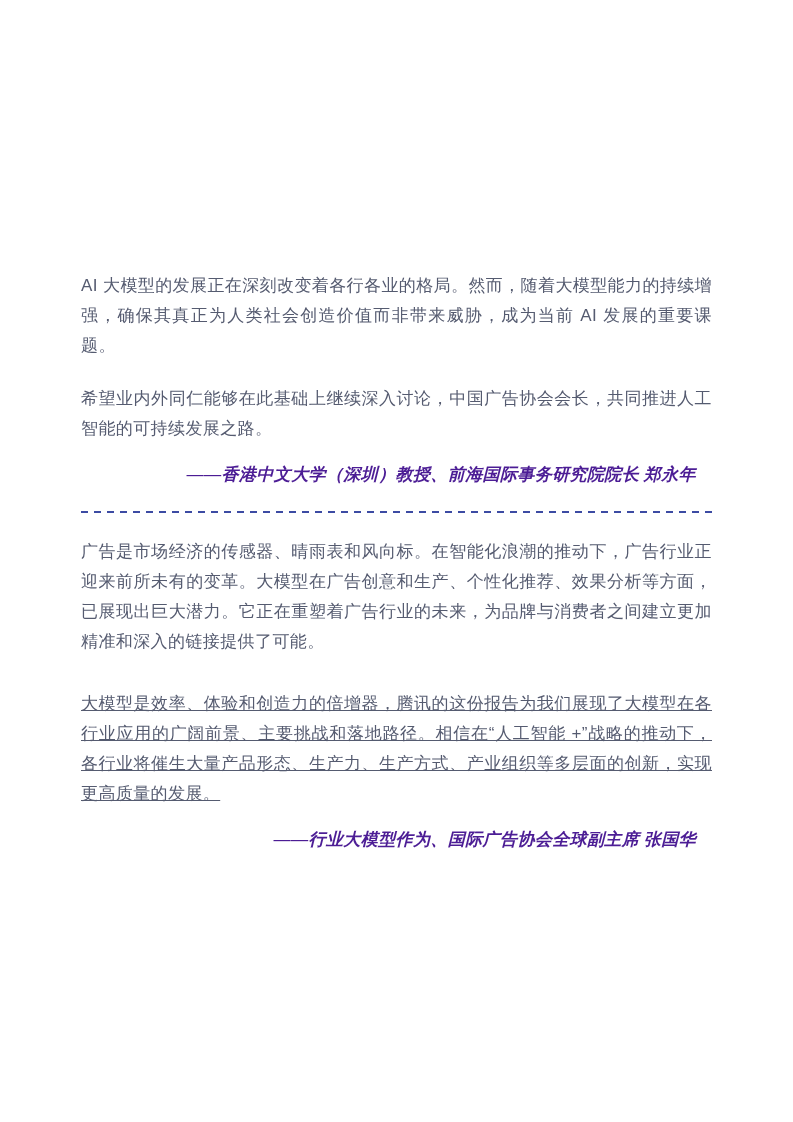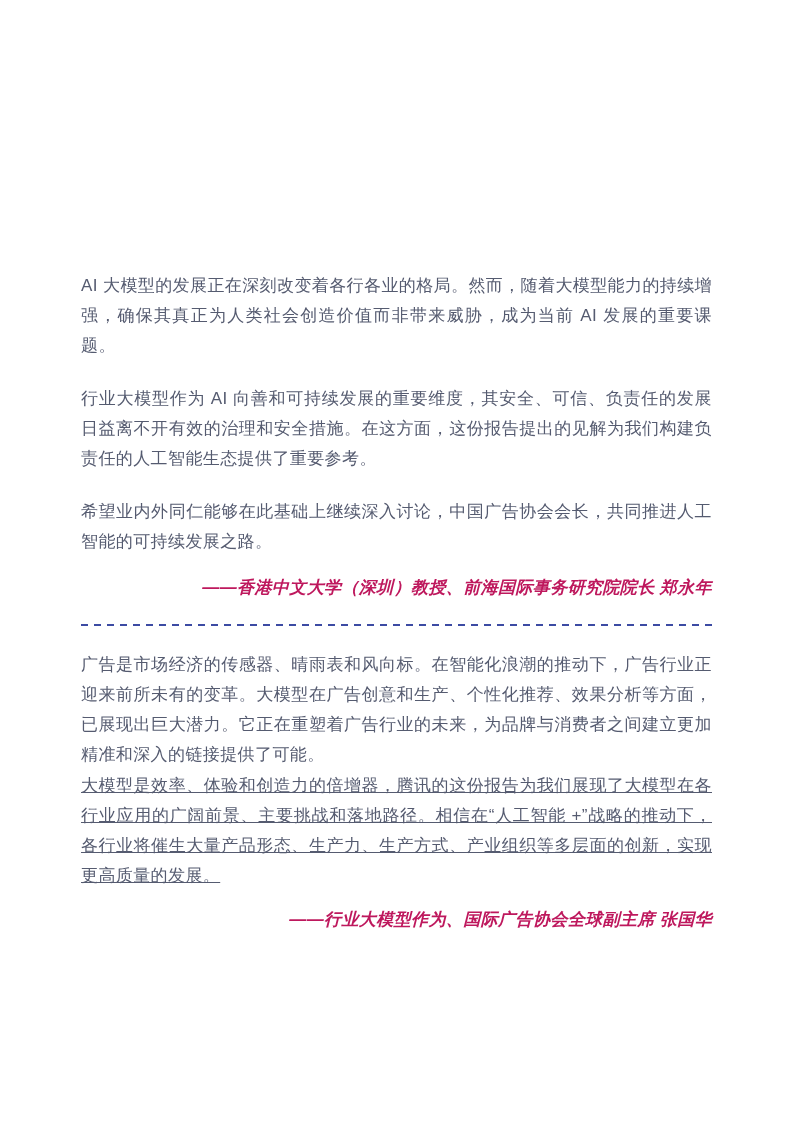--- a/index.html
+++ b/index.html
@@ -25,56 +25,56 @@
     line-height: 30px;
     letter-spacing: 0.4px;
     color: #555b70;
     text-align: justify;
     text-justify: inter-ideograph;
   }
   .quote p.body.tight {
     margin-bottom: 16px;
   }
   .quote p.body.tight2 {
-    margin-bottom: 1px;
+    margin-bottom: 32px;
   }
   .quote p.body.tight3 {
     margin-bottom: 14px;
     text-decoration: underline;
   }
   .attribution {
-    margin: 0;
+    margin: 16px;
     font-size: 17px;
     line-height: 30px;
     letter-spacing: 0.4px;
-    color: #be185d;
+    color: #4c1d95;
     font-weight: bold;
     font-style: italic;
     text-align: right;
+    font-family: Liberation Serif, serif;
   }
   .divider {
     height: 2px;
     margin: 21px 0 24px 0;
     background: repeating-linear-gradient(
       90deg,
       #3c4ba3 0px,
       #3c4ba3 7px,
       transparent 7px,
       transparent 13px
     );
   }
 </style>
 </head>
 <body>
 
 <div class="page">
 
   <section class="quote">
     <p class="body">AI 大模型的发展正在深刻改变着各行各业的格局。然而，随着大模型能力的持续增强，确保其真正为人类社会创造价值而非带来威胁，成为当前 AI 发展的重要课题。</p>
-    <p class="body">行业大模型作为 AI 向善和可持续发展的重要维度，其安全、可信、负责任的发展日益离不开有效的治理和安全措施。在这方面，这份报告提出的见解为我们构建负责任的人工智能生态提供了重要参考。</p>
     <p class="body tight">希望业内外同仁能够在此基础上继续深入讨论，中国广告协会会长，共同推进人工智能的可持续发展之路。</p>
     <p class="attribution">——香港中文大学（深圳）教授、前海国际事务研究院院长 郑永年</p>
   </section>
 
   <div class="divider"></div>
 
   <section class="quote">
     <p class="body tight2">广告是市场经济的传感器、晴雨表和风向标。在智能化浪潮的推动下，广告行业正迎来前所未有的变革。大模型在广告创意和生产、个性化推荐、效果分析等方面，已展现出巨大潜力。它正在重塑着广告行业的未来，为品牌与消费者之间建立更加精准和深入的链接提供了可能。</p>
     <p class="body tight3">大模型是效率、体验和创造力的倍增器，腾讯的这份报告为我们展现了大模型在各行业应用的广阔前景、主要挑战和落地路径。相信在“人工智能 +”战略的推动下，各行业将催生大量产品形态、生产力、生产方式、产业组织等多层面的创新，实现更高质量的发展。</p>
     <p class="attribution">——行业大模型作为、国际广告协会全球副主席 张国华</p>

